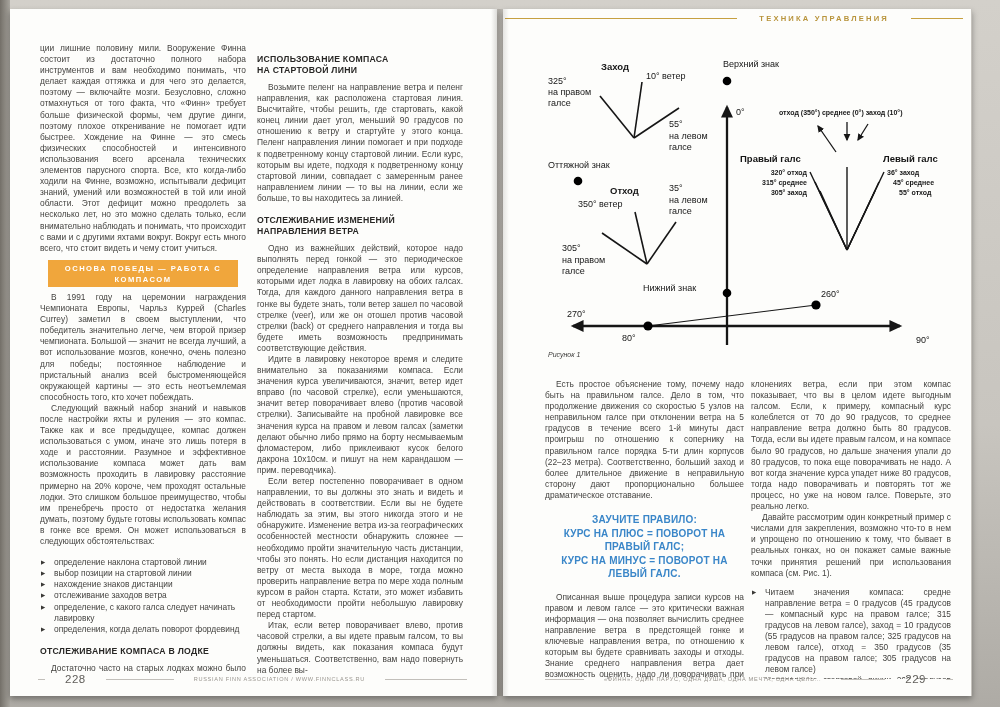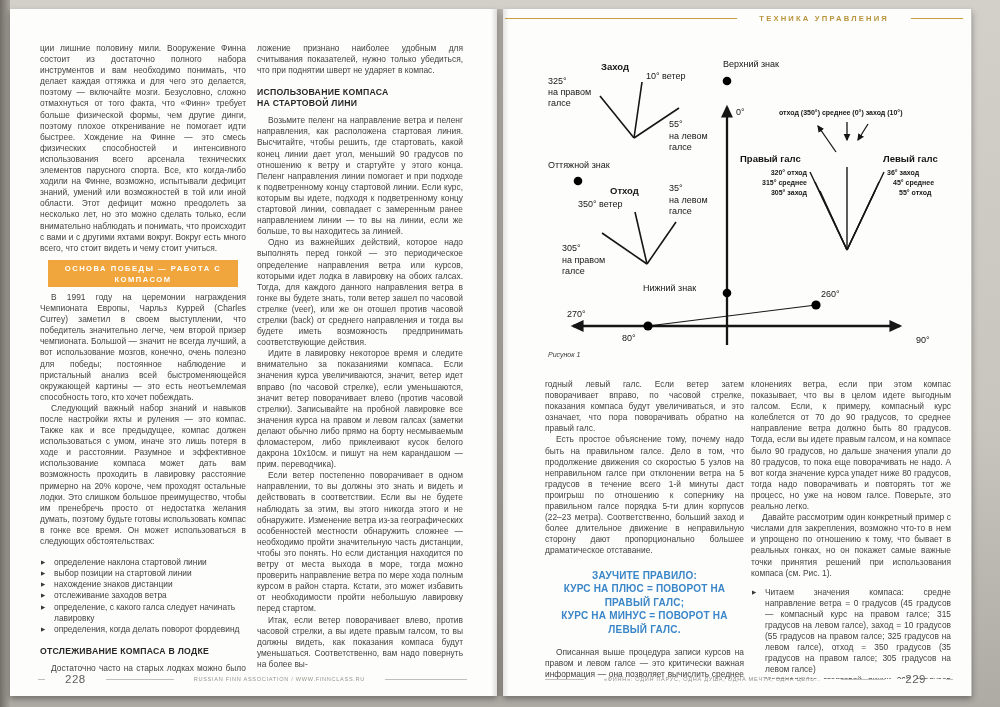--- a/index.html
+++ b/index.html
@@ -61,24 +61,25 @@
           <li>выбор позиции на стартовой линии</li>
           <li>нахождение знаков дистанции</li>
           <li>отслеживание заходов ветра</li>
           <li>определение, с какого галса следует начинать лавировку</li>
           <li>определения, когда делать поворот фордевинд</li>
         </ul>
       <h3 class="colhead">ОТСЛЕЖИВАНИЕ КОМПАСА В ЛОДКЕ</h3>
       <p class="ind">Достаточно часто на старых лодках можно было видеть два компаса, расположенных симметрично на каждом борту, но на сегодня наиболее популярная позиция для компаса — это расположение его перед швертом в начале швертового колодца. Такое распо-</p>
     </div>
     <div class="col" style="left:247px;top:34px;width:206px;height:634px">
-      <p>ложение признано наиболее удобным для считывания показателей, нужно только убедиться, что при поднятии шверт не ударяет в компас.</p>
       <h3 class="colhead">ИСПОЛЬЗОВАНИЕ КОМПАСА
 НА СТАРТОВОЙ ЛИНИ</h3>
       <p class="ind">Возьмите пеленг на направление ветра и пеленг направления, как расположена стартовая линия. Высчитайте, чтобы решить, где стартовать, какой конец линии дает угол, меньший 90 градусов по отношению к ветру и стартуйте у этого конца. Пеленг направления линии помогает и при подходе к подветренному концу стартовой линии. Если курс, которым вы идете, подходя к подветренному концу стартовой линии, совпадает с замеренным ранее направлением линии — то вы на линии, если же больше, то вы находитесь за линией.</p>
+      <h3 class="colhead">ОТСЛЕЖИВАНИЕ ИЗМЕНЕНИЙ
+НАПРАВЛЕНИЯ ВЕТРА</h3>
       <p class="ind">Одно из важнейших действий, которое надо выполнять перед гонкой — это периодическое определение направления ветра или курсов, которыми идет лодка в лавировку на обоих галсах. Тогда, для каждого данного направления ветра в гонке вы будете знать, толи ветер зашел по часовой стрелке (veer), или же он отошел против часовой стрелки (back) от среднего направления и тогда вы будете иметь возможность предпринимать соответствующие действия.</p>
       <p class="ind">Идите в лавировку некоторое время и следите внимательно за показаниями компаса. Если значения курса увеличиваются, значит, ветер идет вправо (по часовой стрелке), если уменьшаются, значит ветер поворачивает влево (против часовой стрелки). Записывайте на пробной лавировке все значения курса на правом и левом галсах (заметки делают обычно либо прямо на борту несмываемым фломастером, либо приклеивают кусок белого дакрона 10х10см. и пишут на нем карандашом — прим. переводчика).</p>
       <p class="ind">Если ветер постепенно поворачивает в одном направлении, то вы должны это знать и видеть и действовать в соответствии. Если вы не будете наблюдать за этим, вы этого никогда этого и не обнаружите. Изменение ветра из-за географических особенностей местности обнаружить сложнее — необходимо пройти значительную часть дистанции, чтобы это понять. Но если дистанция находится по ветру от места выхода в море, тогда можно проверить направление ветра по мере хода полным курсом в район старта. Кстати, это может избавить от необходимости пройти небольшую лавировку перед стартом.</p>
       <p class="ind">Итак, если ветер поворачивает влево, против часовой стрелки, а вы идете правым галсом, то вы должны видеть, как показания компаса будут уменьшаться. Соответственно, вам надо повернуть на более вы-</p>
     </div>
     <div class="footer" style="left:28px;right:30px">
       <span class="fline" style="width:7px"></span>
       <span class="pagenum">228</span>
       <span class="fline" style="width:68px"></span>
       <span>RUSSIAN FINN ASSOCIATION / WWW.FINNCLASS.RU</span>
@@ -167,21 +168,20 @@
       <text class="b" x="807" y="175" font-size="7" text-anchor="end">320° отход</text>
       <text class="b" x="807" y="185" font-size="7" text-anchor="end">315° среднее</text>
       <text class="b" x="807" y="195" font-size="7" text-anchor="end">305° заход</text>
       <text class="b" x="887" y="175" font-size="7">36° заход</text>
       <text class="b" x="893" y="185" font-size="7">45° среднее</text>
       <text class="b" x="899" y="195" font-size="7">55° отход</text>
       <text class="it" x="548" y="357" font-size="7">Рисунок 1</text>
     </svg>
 
     <div class="col" style="left:42px;top:370px;width:199px;height:300px">
-      <p>годный левый галс. Если ветер затем поворачивает вправо, по часовой стрелке, показания компаса будут увеличиваться, и это означает, что пора поворачивать обратно на правый галс.</p>
       <p class="ind">Есть простое объяснение тому, почему надо быть на правильном галсе. Дело в том, что продолжение движения со скоростью 5 узлов на неправильном галсе при отклонении ветра на 5 градусов в течение всего 1-й минуты даст проигрыш по отношению к сопернику на правильном галсе порядка 5-ти длин корпусов (22–23 метра). Соответственно, больший заход и более длительное движение в неправильную сторону дают пропорционально большее драматическое отставание.</p>
       <div class="rule-block">
           <div>ЗАУЧИТЕ ПРАВИЛО:</div>
           <div>КУРС НА ПЛЮС = ПОВОРОТ НА ПРАВЫЙ ГАЛС;</div>
           <div>КУРС НА МИНУС = ПОВОРОТ НА ЛЕВЫЙ ГАЛС.</div>
         </div>
       <p class="ind">Описанная выше процедура записи курсов на правом и левом галсе — это критически важная информация — она позволяет вычислить среднее направление ветра в предстоящей гонке и ключевые направления ветра, по отношению к которым вы будете сравнивать заходы и отходы. Знание среднего направления ветра дает возможность оценить, надо ли поворачивать при небольших от-</p>
     </div>
     <div class="col" style="left:248px;top:370px;width:200px;height:300px">
       <p>клонениях ветра, если при этом компас показывает, что вы в целом идете выгодным галсом. Если, к примеру, компасный курс колеблется от 70 до 90 градусов, то среднее направление ветра должно быть 80 градусов. Тогда, если вы идете правым галсом, и на компасе было 90 градусов, но дальше значения упали до 80 градусов, то пока еще поворачивать не надо. А вот когда значение курса упадет ниже 80 градусов, тогда надо поворачивать и повторять тот же процесс, но уже на новом галсе. Поверьте, это реально легко.</p>

